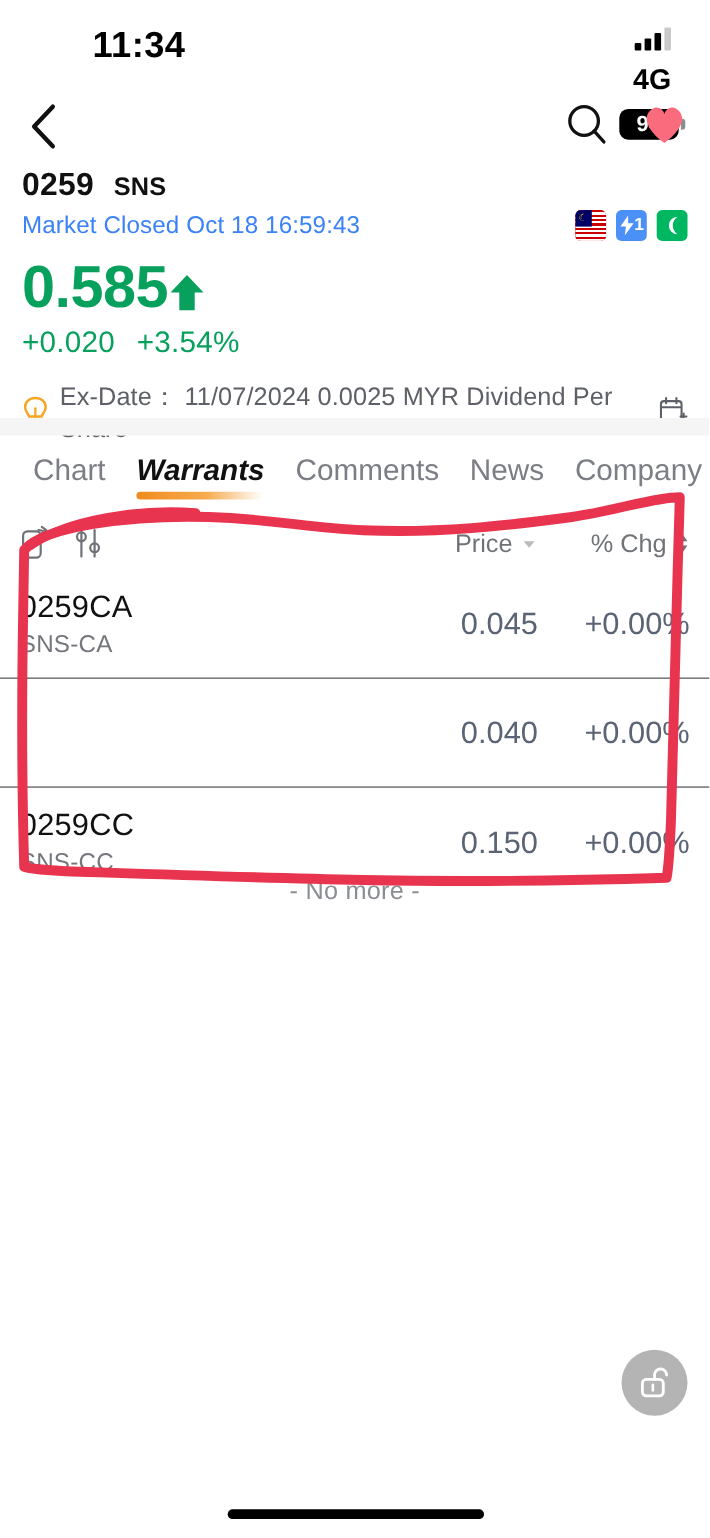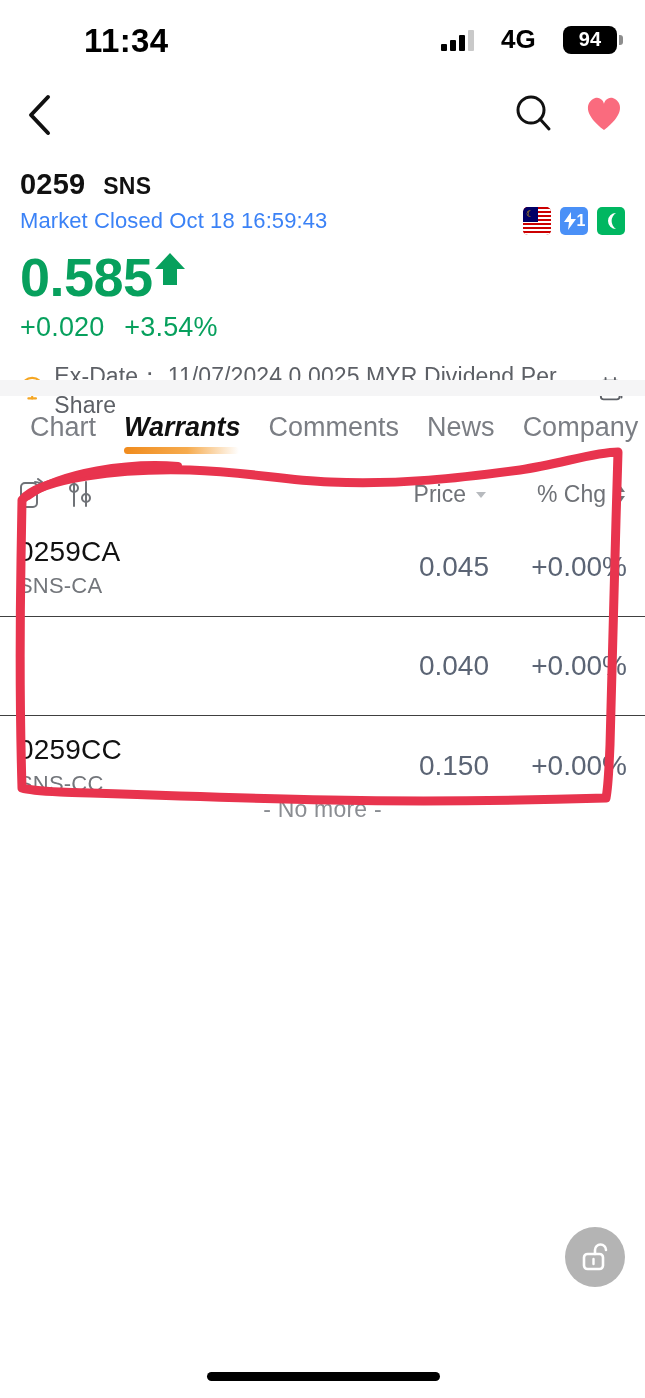--- a/index.html
+++ b/index.html
@@ -14,21 +14,21 @@
   
   .statusbar{
     position:absolute; left:0; top:0; width:645px; height:78px;
   }
   .status-time{
     position:absolute; left:84px; top:22px;
     font-size:33px; font-weight:700; color:#000; letter-spacing:.4px;
   }
   .status-right{
     position:absolute; right:22px; top:24px;
-    display:flex; align-items:center; gap:27px;
+    display:flex; align-items:center; gap:11px;flex-direction:column;
   }
   .signal{ display:flex; align-items:flex-end; gap:3px; height:22px; }
   .signal i{ display:block; width:6px; background:#000; border-radius:1px; }
   .signal i:nth-child(1){ height:7px; }
   .signal i:nth-child(2){ height:11px; }
   .signal i:nth-child(3){ height:16px; }
   .signal i:nth-child(4){ height:21px; background:#c9c9c9; }
   .net-label{ font-size:26px; font-weight:600; color:#000; letter-spacing:.2px; }
   .battery{ position:relative; display:flex; align-items:center; }
   .battery-body{
@@ -45,21 +45,21 @@
   .nav-back{
     position:absolute; left:16px; top:14px; width:46px; height:46px;
     display:flex; align-items:center; justify-content:center; cursor:pointer;
   }
   .nav-actions{
     position:absolute; right:18px; top:12px; display:flex; align-items:center; gap:24px;
   }
   .icon-btn{ width:46px; height:46px; display:flex; align-items:center; justify-content:center; cursor:pointer; }
 
   
-  .quote{ position:absolute; left:0; top:152px; width:645px;margin-top:16px; }
+  .quote{ position:absolute; left:0; top:152px; width:645px; }
   .sym-line{ display:flex; align-items:baseline; gap:18px; padding:0 20px; }
   .sym-code{ font-size:29px; font-weight:700; color:#111; letter-spacing:.2px; }
   .sym-name{ font-size:23px; font-weight:700; color:#111; letter-spacing:.2px; }
   .market-row{
     display:flex; align-items:center; justify-content:space-between;
     padding:6px 20px 0 20px;
   }
   .market-status{ font-size:22px; color:#3b82f6; letter-spacing:.1px; }
   .badges{ display:flex; align-items:center; gap:9px; }
   .badge{ width:28px; height:28px; border-radius:5px; overflow:hidden; position:relative; }
@@ -68,21 +68,21 @@
     background:repeating-linear-gradient(#cc0001 0 2px, #ffffff 2px 4px); }
   .flag-canton{ position:absolute; left:0; top:0; width:15px; height:15px; background:#010066; }
   .flag-star{ position:absolute; left:3px; top:3px; color:#ffcc00; font-size:9px; line-height:9px; }
   .badge-lv{ background:#4a90f7; color:#fff; display:flex; align-items:center; justify-content:center;
     font-size:16px; font-weight:700; gap:0px; }
   .badge-moon{ background:#00b761; display:flex; align-items:center; justify-content:center;
     color:#fff; font-size:20px; }
 
   .price-block{ display:flex; align-items:flex-start; padding:14px 20px 0 20px; }
   .price-left{ flex:0 0 auto; }
-  .price-main{ display:flex; align-items:flex-start; gap:0; }
+  .price-main{ display:flex; align-items:flex-end; gap:0; }
   .price-val{ font-size:54px; font-weight:700; color:#07a05d; letter-spacing:-.5px; line-height:1.05; }
   .price-arrow{ color:#07a05d; font-size:36px; line-height:1; margin-top:2px; }
   .price-chg{ margin-top:6px; font-size:27px; color:#07a05d; font-weight:500; letter-spacing:.2px; }
   .price-chg span{ margin-right:12px; }
 
   .stats-wrap{ margin-left:auto; display:flex; align-items:stretch; gap:0; padding-top:4px; }
   .stats{ display:flex; flex-direction:column; gap:7px; }
   .stat-row{ display:flex; align-items:baseline; width:150px; }
   .stat-k{ font-size:23px; color:#76797e; flex:1 1 auto; }
   .stat-v{ font-size:23px; color:#16181d; font-weight:500; text-align:right; }

